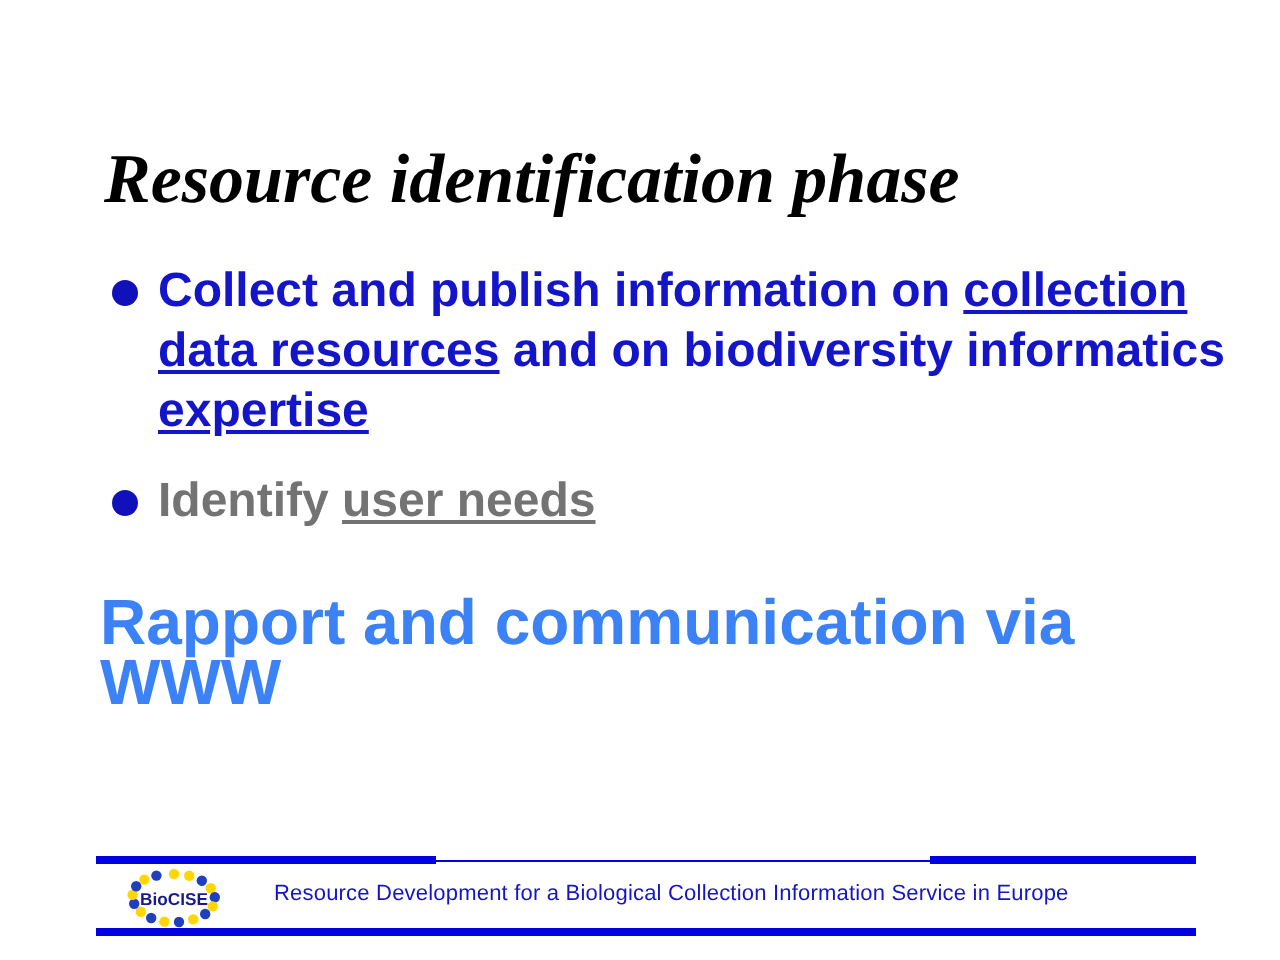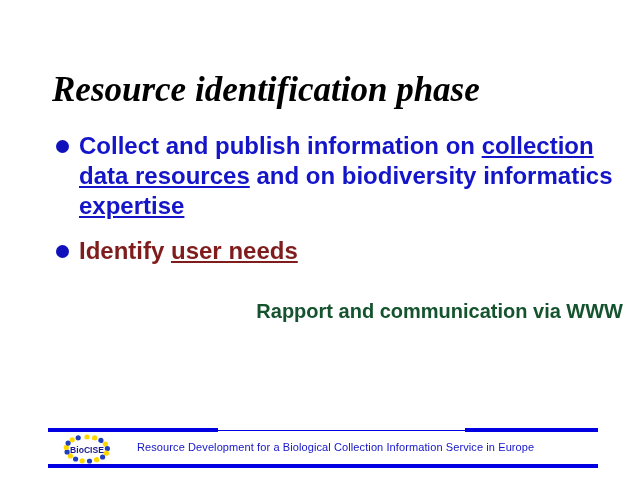--- a/index.html
+++ b/index.html
@@ -54,21 +54,21 @@
     position: relative;
     margin: 0;
     padding: 0 0 0 31px;
     font-size: 24px;
     line-height: 30px;
     color: #1414C8;
     letter-spacing: 0px;
   }
 
   .bullet-row.red-text {
-    color: #7f1d1d;
+    color: #737373;
   }
 
   .bullet-dot {
     position: absolute;
     left: 8px;
     top: 9px;
     width: 13px;
     height: 13px;
     border-radius: 50%;
     background: #1111BB;
@@ -77,24 +77,23 @@
   .u {
     text-decoration: underline;
   }
 
   .gap {
     height: 15px;
   }
 
   .plain-row {
     padding-left: 2px;
-    font-size: 20px;
+    font-size: 32px;
     line-height: 30px;
-    color: #14532d;
-    text-align: right;
+    color: #3b82f6;
   }
 
   
   #footer {
     position: absolute;
     left: 0;
     top: 424px;
     width: 640px;
     height: 56px;
   }

